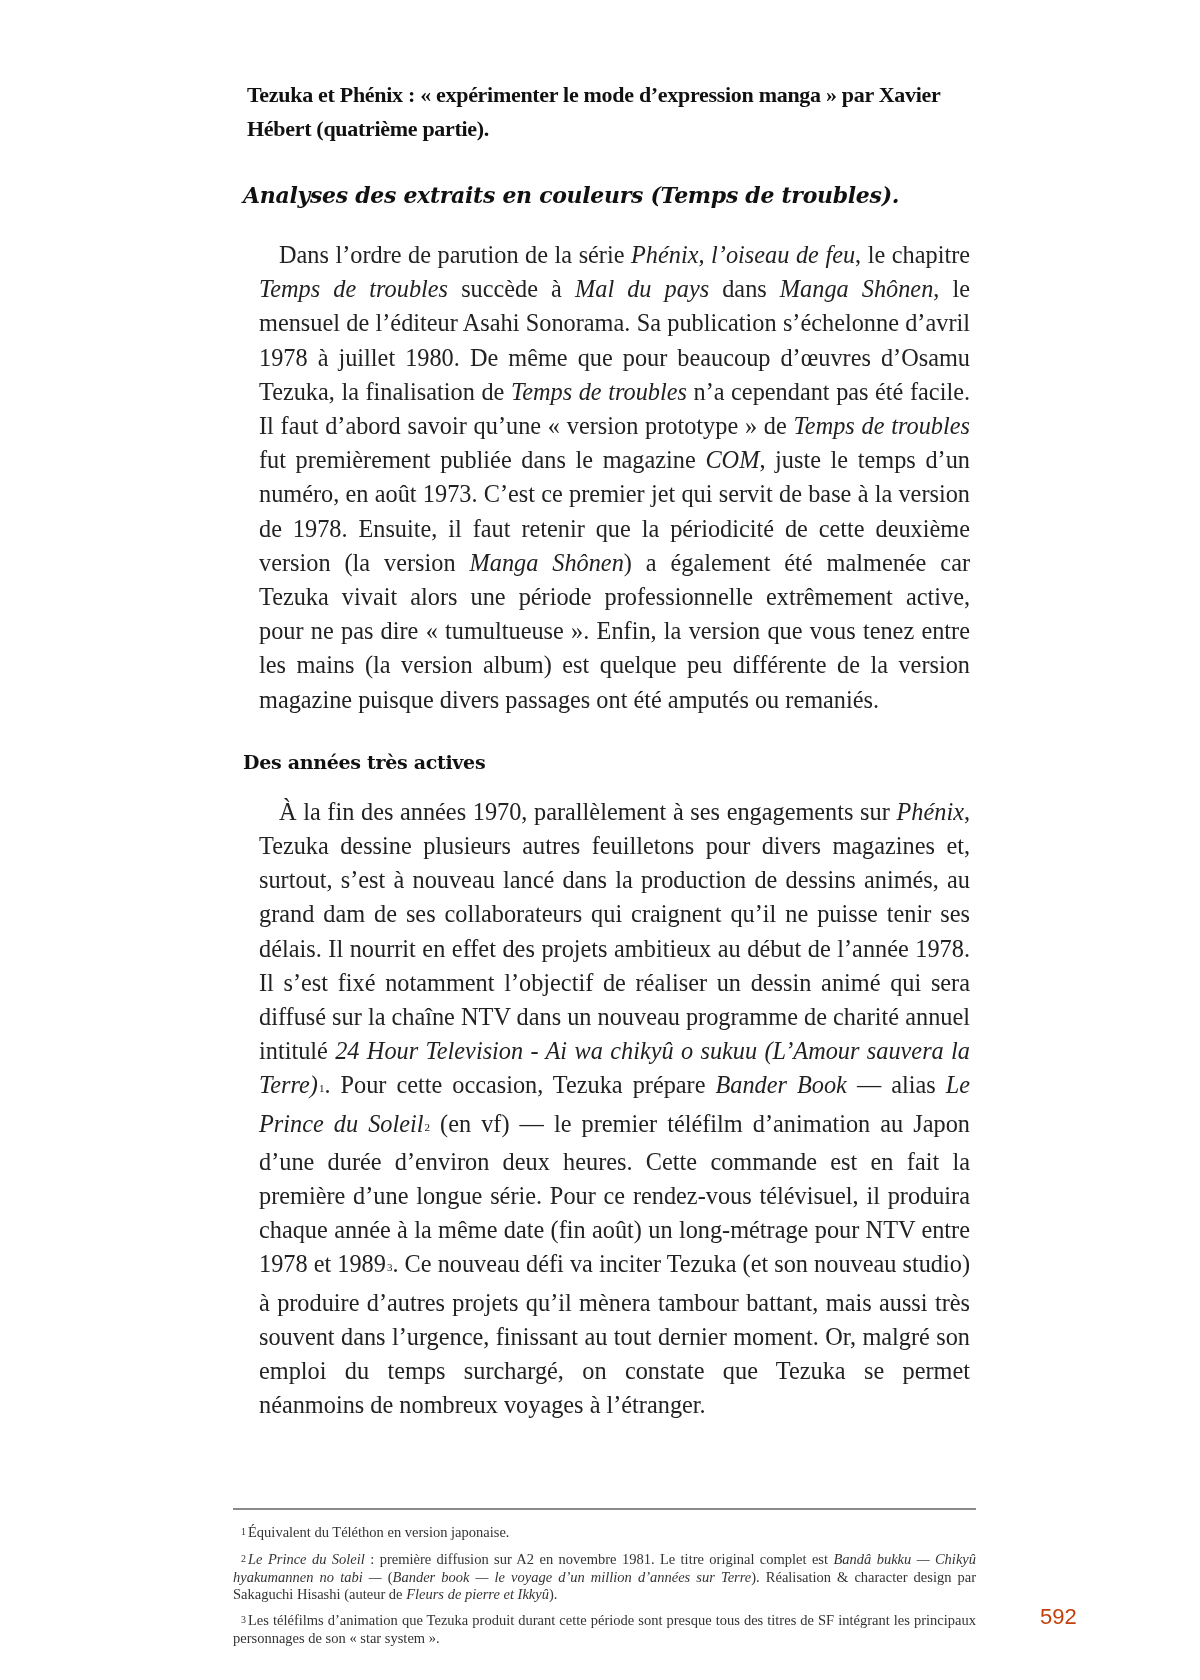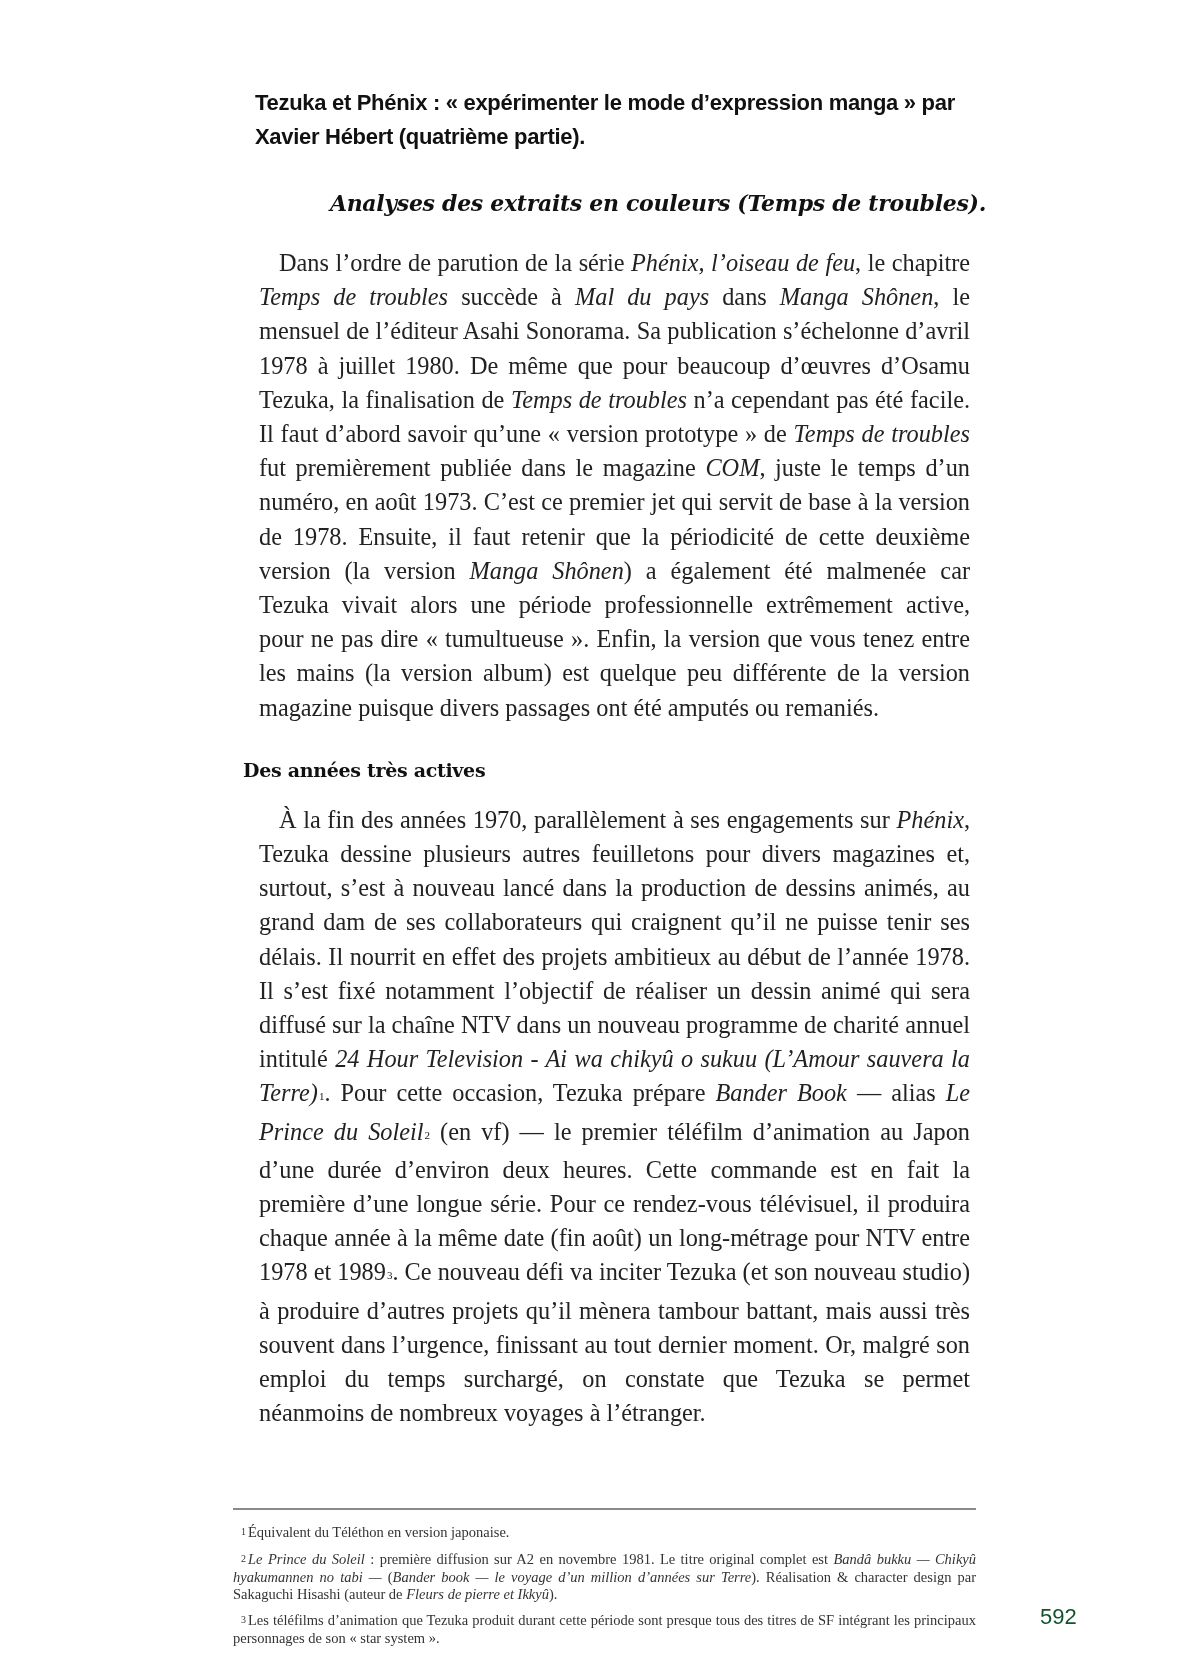--- a/index.html
+++ b/index.html
@@ -14,38 +14,37 @@
       overflow: hidden;
       color: #1a1a1a;
     }
     .page {
       position: absolute;
       left: 243px;
       top: 74px;
       width: 743px;
     }
     .title {
-      font-family: Liberation Sans, sans-serif;
+      font-family: Liberation Serif, serif;
       font-weight: bold;
       font-size: 22px;
       line-height: 34px;
-      margin: 12px;
+      margin: 4px;
       letter-spacing: -0.3px;
       color: #111;
     }
     .subtitle {
       font-family: "DejaVu Serif", serif;
       font-weight: bold;
       font-style: italic;
       font-size: 22px;
       line-height: 34px;
       margin: 32px 0 16px 0;
       letter-spacing: -0.3px;
       color: #111;
-      text-align: right;
     }
     .body-text {
       font-family: "Liberation Serif", serif;
       font-size: 24.3px;
       line-height: 34.2px;
       text-align: justify;
       margin: 0;
       color: #222;
     }
     .body-text p {
@@ -98,21 +97,21 @@
       top: -2px;
       vertical-align: baseline;
       margin-right: 2px;
     }
     .page-number {
       position: absolute;
       left: 1040px;
       top: 1604px;
       font-family: "Liberation Sans", sans-serif;
       font-size: 22px;
-      color: #14532d;
+      color: #c2410c;
     }
     em { font-style: italic; }
   </style>
 </head>
 <body>
 
 <div class="page">
   <h1 class="title">Tezuka et Phénix : « expérimenter le mode d’expression manga » par Xavier Hébert (quatrième partie).</h1>
   <h2 class="subtitle">Analyses des extraits en couleurs (Temps de troubles).</h2>
 

